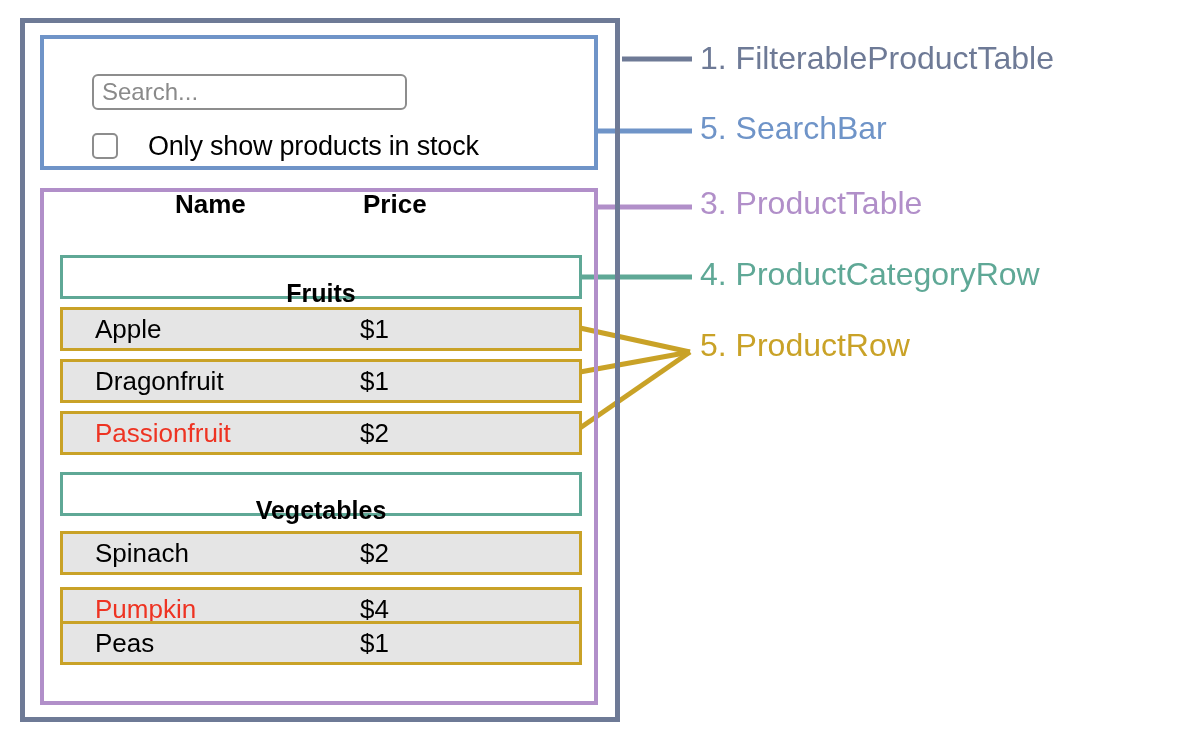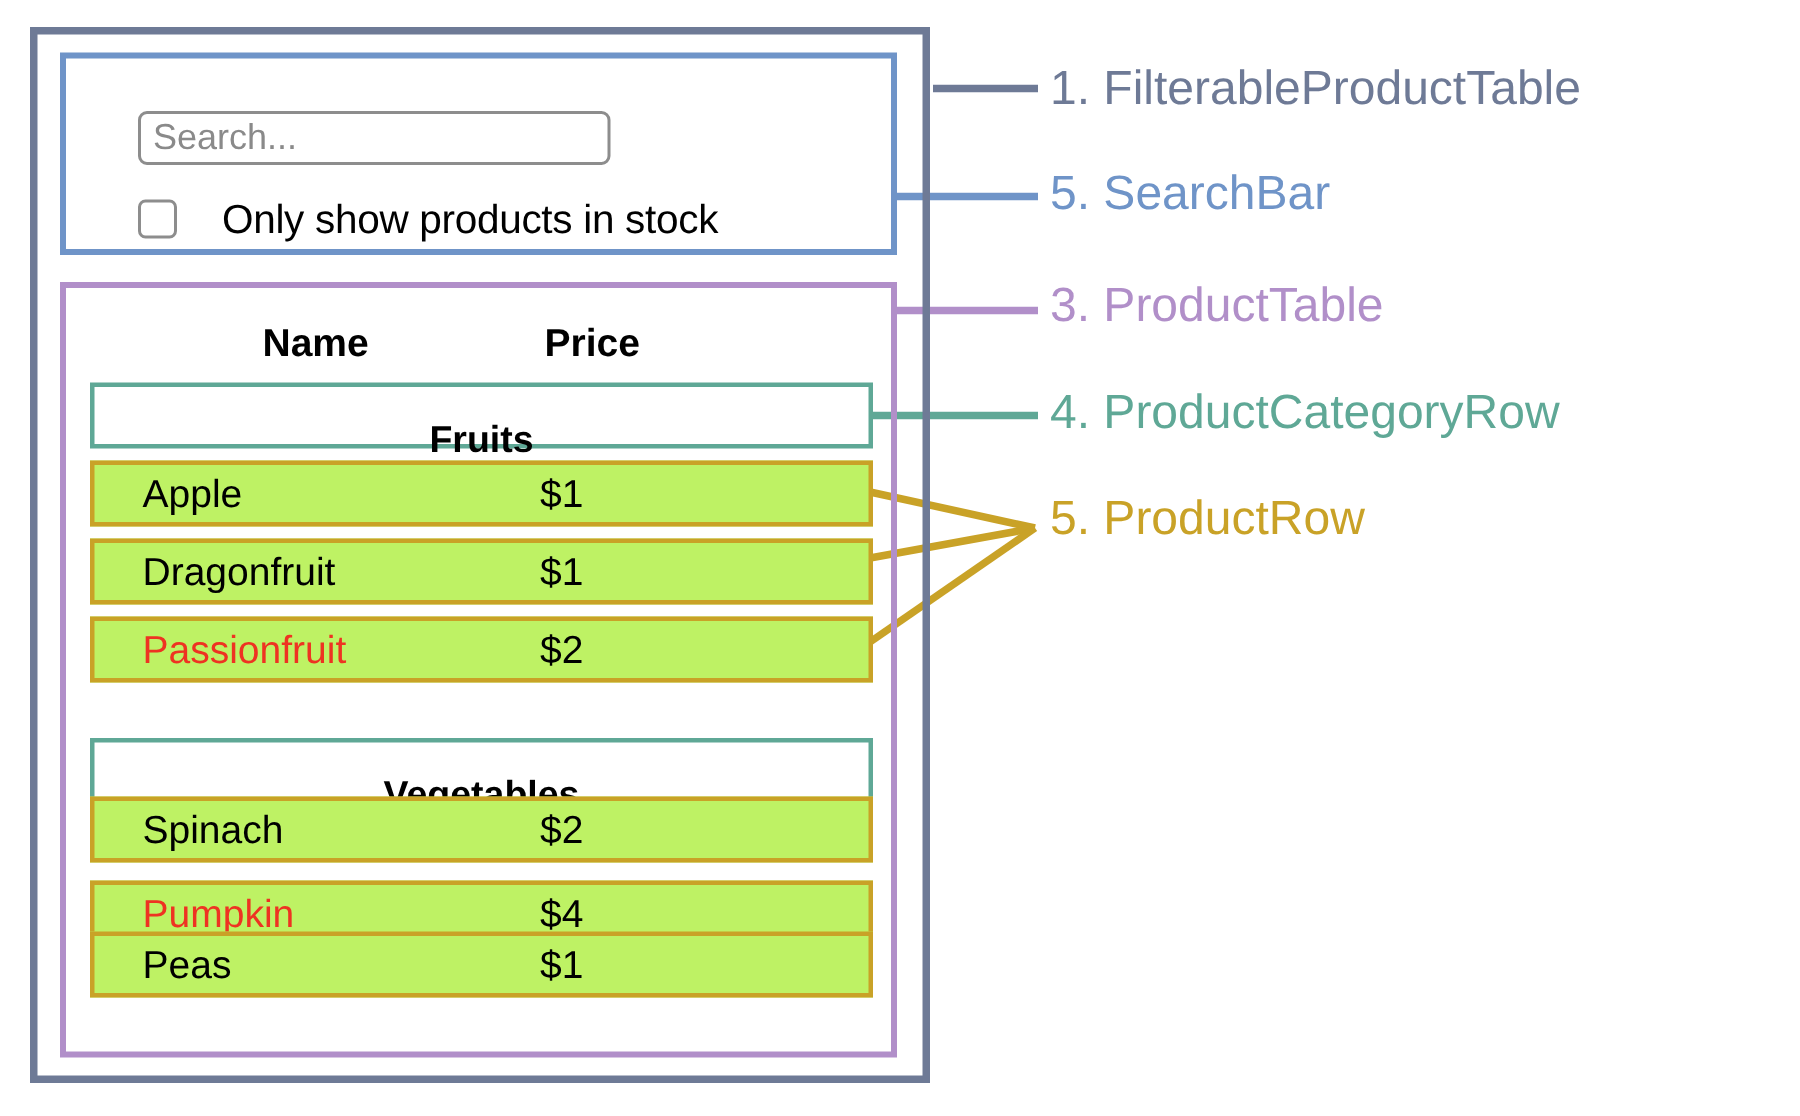--- a/index.html
+++ b/index.html
@@ -41,36 +41,36 @@
   #stock-checkbox{
     width:26px;height:26px;box-sizing:border-box;
     border:2px solid #8d8d8d;border-radius:5px;background:#fff;flex:0 0 auto;
   }
   #stock-filter-label{
     font-size:27px;color:#000;white-space:nowrap;letter-spacing:-0.2px;
   }
 
   
   #table-head{
-    position:absolute;left:40px;top:204px;width:442px;height:48px;
+    position:absolute;left:40px;top:180px;width:442px;height:48px;
   }
   .hdr{position:absolute;top:0;font-size:26px;font-weight:bold;color:#000;line-height:48px;}
   #header-name{left:135px;}
   #header-price{left:323px;}
 
   .category-row{
     position:absolute;left:60px;width:522px;height:44px;box-sizing:border-box;
     border:3px solid var(--c-cat);background:#fff;
     display:flex;align-items:center;justify-content:center;
   }
   .category-row .cat-label{font-size:25px;font-weight:bold;color:#000;margin-top:32px;}
 
   .product-row{
     position:absolute;left:60px;width:522px;height:44px;box-sizing:border-box;
-    border:3px solid var(--c-row);background:#bef264;
+    border:3px solid var(--c-row);background:#e5e5e5;
   }
   .product-row .pname{
     position:absolute;left:32px;top:0;height:100%;
     display:flex;align-items:center;font-size:26px;color:#000;
   }
   .product-row .pprice{
     position:absolute;left:297px;top:0;height:100%;
     display:flex;align-items:center;font-size:26px;color:#000;
   }
   .product-row.out-of-stock .pname{color:var(--c-oos);}
@@ -139,21 +139,21 @@
   <div class="product-row" style="top:359px;">
     <span class="pname">Dragonfruit</span>
     <span class="pprice">$1</span>
   </div>
 
   <div class="product-row out-of-stock" style="top:411px;">
     <span class="pname">Passionfruit</span>
     <span class="pprice">$2</span>
   </div>
 
-  <div class="category-row" style="top:492px;align-items:center;">
+  <div class="category-row" style="top:472px;align-items:center;">
     <span class="cat-label">Vegetables</span>
   </div>
 
   <div class="product-row" style="top:531px;">
     <span class="pname">Spinach</span>
     <span class="pprice">$2</span>
   </div>
 
   <div class="product-row out-of-stock" style="top:587px;padding-left:13px;">
     <span class="pname">Pumpkin</span>

